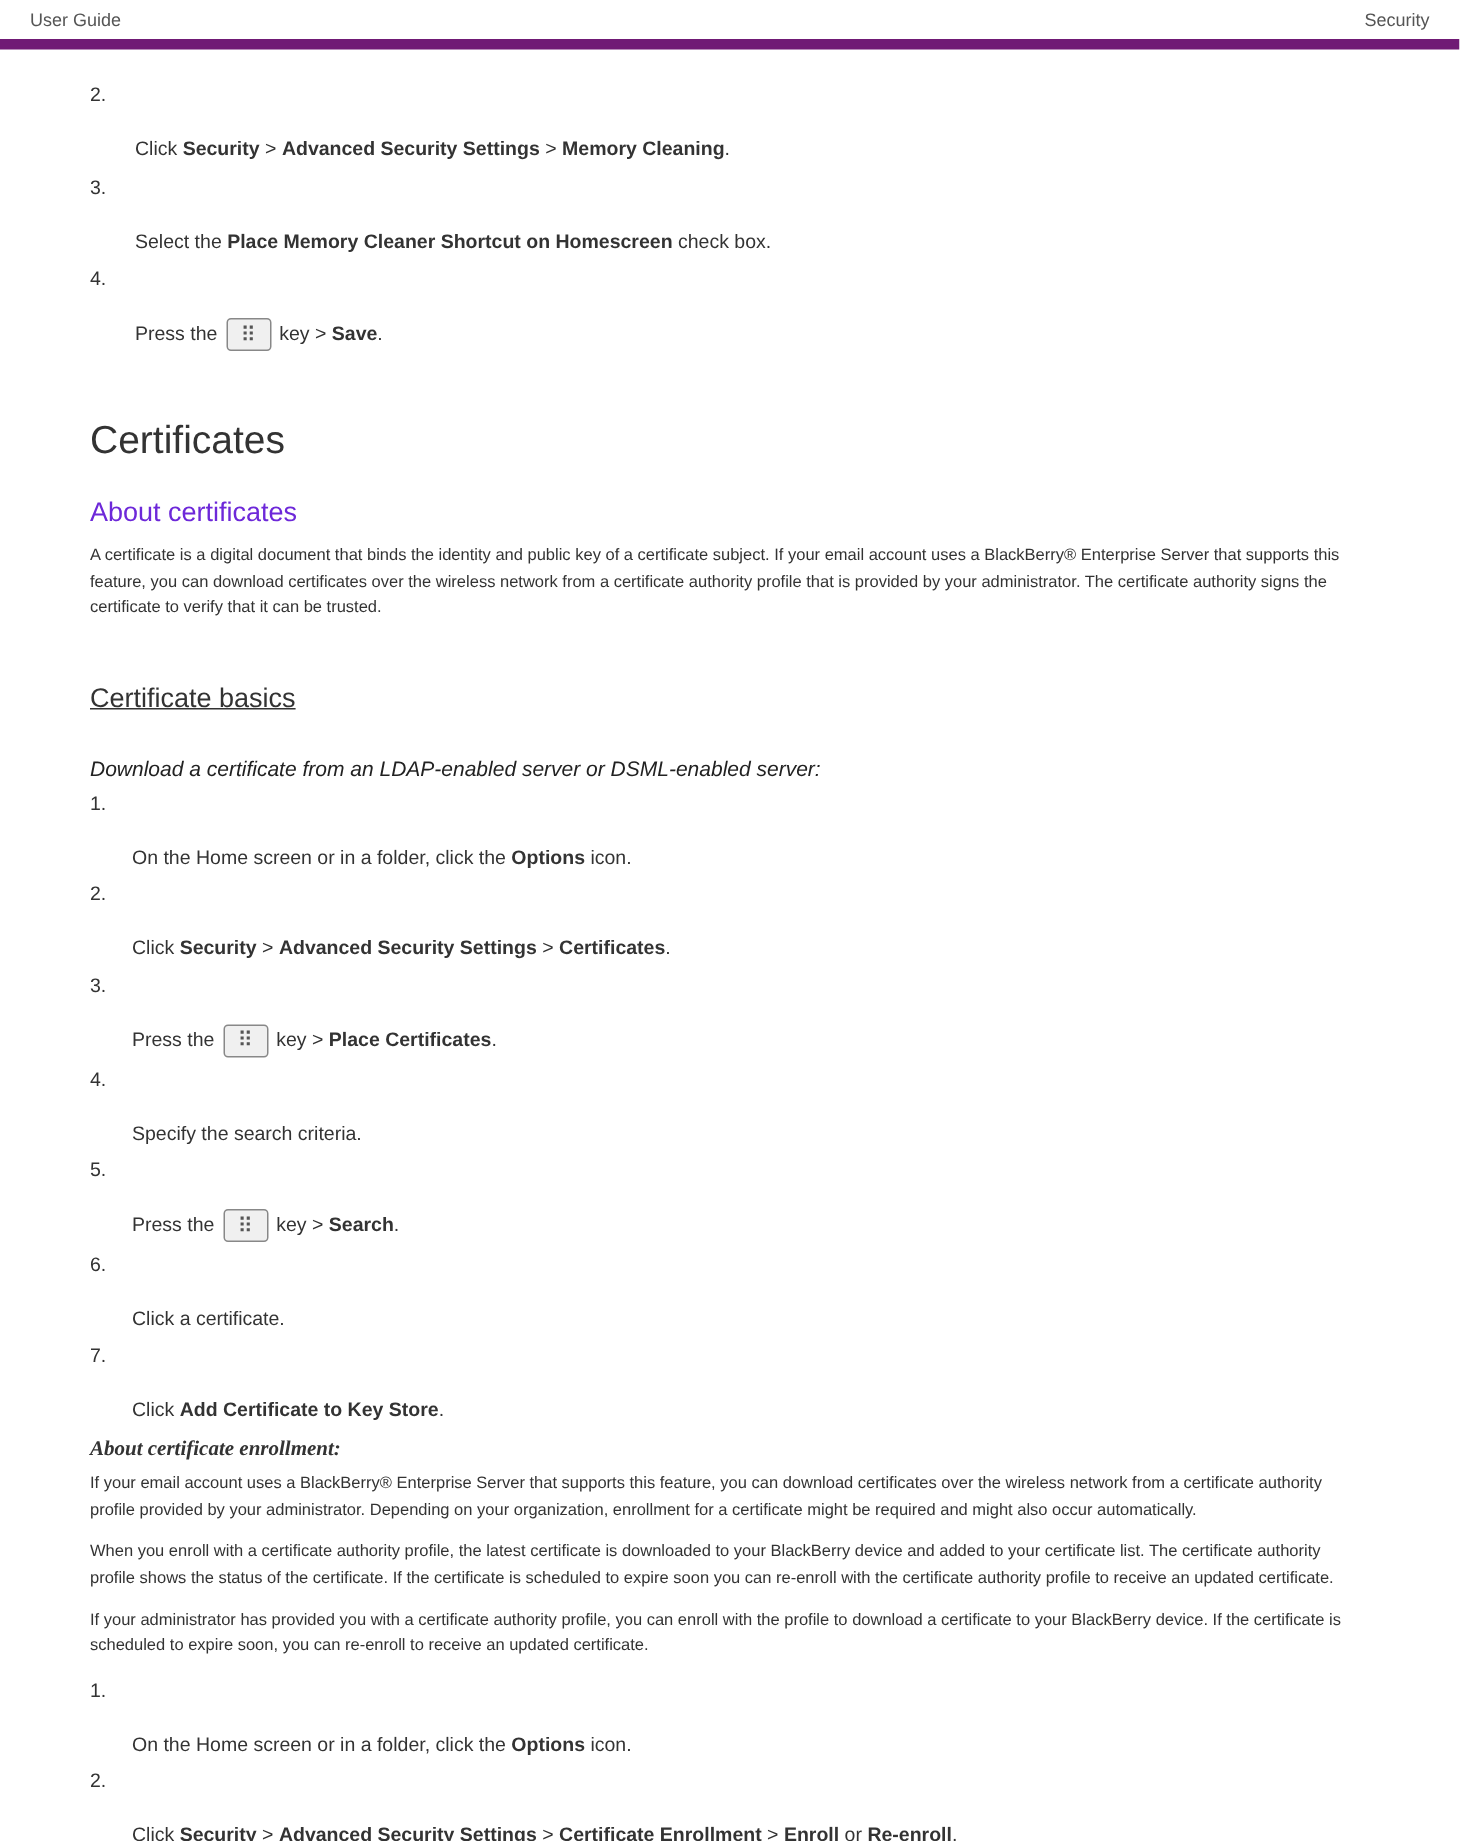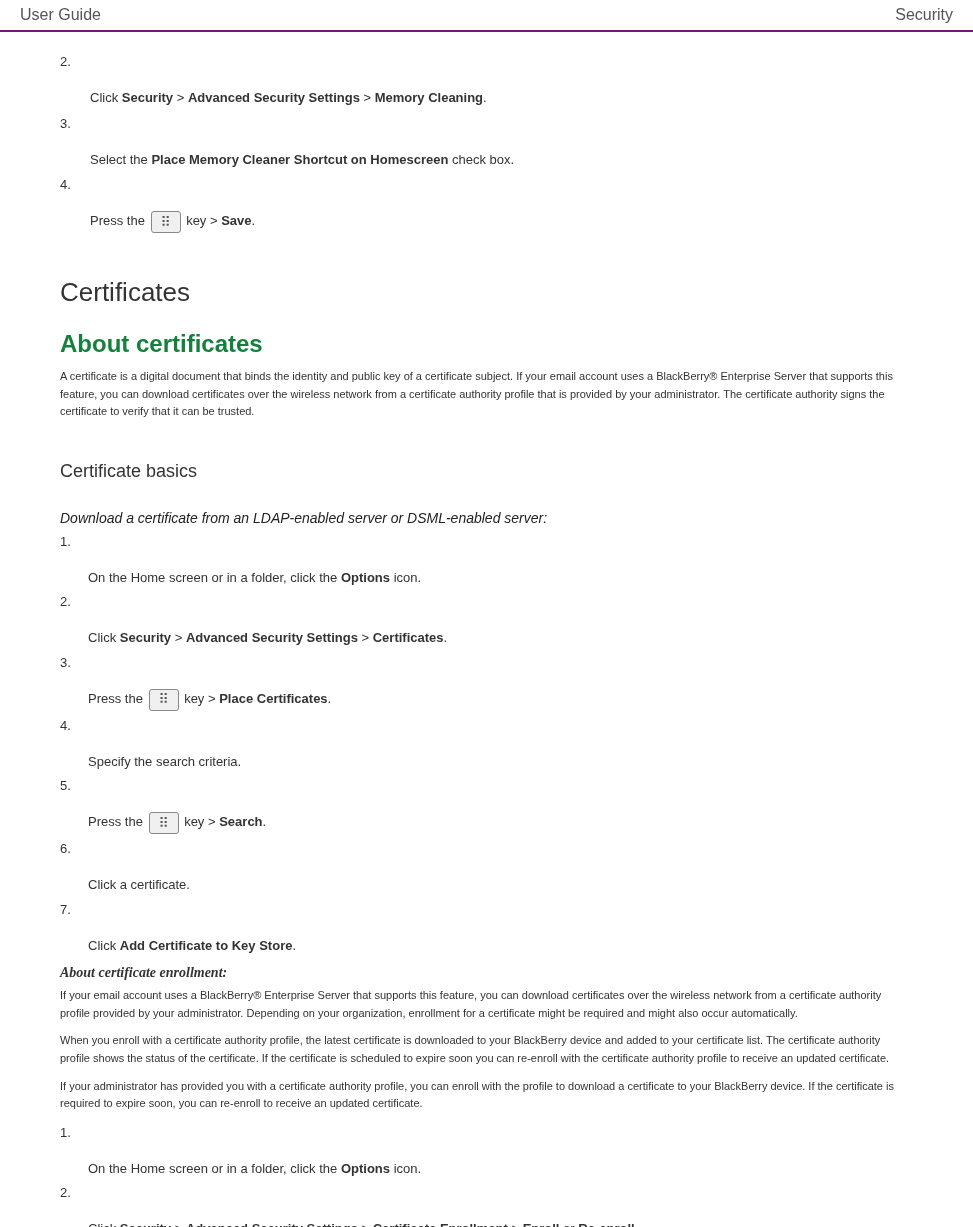--- a/index.html
+++ b/index.html
@@ -16,22 +16,22 @@
       width: 973px;
       min-height: 1227px;
       position: relative;
     }
 
     .page-header {
       display: flex;
       justify-content: space-between;
       align-items: center;
       padding: 6px 20px;
-      border-bottom: 2px solid #701a75;
-      font-size: 16px;
+      border-bottom: 7px solid #701a75;
+      font-size: 12px;
       color: #555;
     }
 
     .page-content {
       padding: 20px 60px 40px 60px;
     }
 
     .section-intro {
       margin-bottom: 18px;
     }
@@ -65,23 +65,23 @@
 
     .section-title-large {
       font-size: 26px;
       font-weight: normal;
       color: #333;
       margin-bottom: 22px;
       margin-top: 10px;
     }
 
     .section-title-medium {
-      font-size: 24px;
-      font-weight: bold;
-      color: #15803d;
+      font-size: 18px;
+      font-weight: normal;
+      color: #6d28d9;
       margin-bottom: 10px;
       margin-top: 14px;
     }
 
     .paragraph {
       font-size: 11px;
       line-height: 1.6;
       margin-bottom: 10px;
     }
 
@@ -117,20 +117,21 @@
     .divider-space {
       height: 16px;
     }
 
     .certificate-basics-heading {
       font-size: 18px;
       font-weight: normal;
       color: #333;
       margin-top: 14px;
       margin-bottom: 4px;
+      text-decoration: underline;
     }
 
     .download-cert-heading {
       font-size: 14px;
       font-style: italic;
       margin-top: 28px;
       margin-bottom: 6px;
       color: #222;
     }
 
@@ -241,21 +242,21 @@
   </ol>
 
   <p class="about-enroll-heading">
     <span class="bold">About certificate enrollment:</span>
   </p>
 
   <p class="paragraph">If your email account uses a BlackBerry® Enterprise Server that supports this feature, you can download certificates over the wireless network from a certificate authority profile provided by your administrator. Depending on your organization, enrollment for a certificate might be required and might also occur automatically.</p>
   <p class="paragraph">When you enroll with a certificate authority profile, the latest certificate is downloaded to your BlackBerry device and added to your certificate list. The certificate authority profile shows the status of the certificate. If the certificate is scheduled to expire soon you can re-enroll with the certificate authority profile to receive an updated certificate.</p>
 
 
-  <p class="paragraph">If your administrator has provided you with a certificate authority profile, you can enroll with the profile to download a certificate to your BlackBerry device. If the certificate is required to expire soon, you can re-enroll to receive an updated certificate.</p>
+  <p class="paragraph">If your administrator has provided you with a certificate authority profile, you can enroll with the profile to download a certificate to your BlackBerry device. If the certificate is scheduled to expire soon, you can re-enroll to receive an updated certificate.</p>
 
   <ol class="numbered-list">
     <li>
       <span class="num-label">1.</span>
       <span class="step-text">On the Home screen or in a folder, click the <span class="bold">Options</span> icon.</span>
     </li>
     <li>
       <span class="num-label">2.</span>
       <span class="step-text">Click <span class="bold">Security</span> &gt; <span class="bold">Advanced Security Settings</span> &gt; <span class="bold">Certificate Enrollment</span> &gt; <span class="bold">Enroll</span> or <span class="bold">Re-enroll</span>.</span>
     </li>

